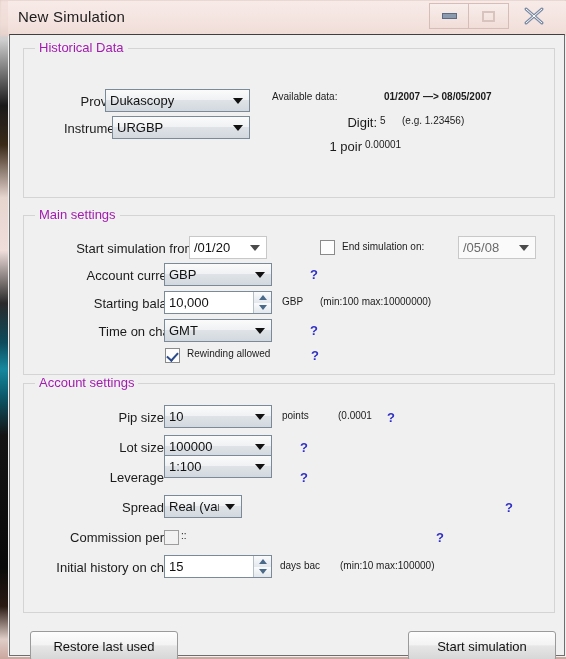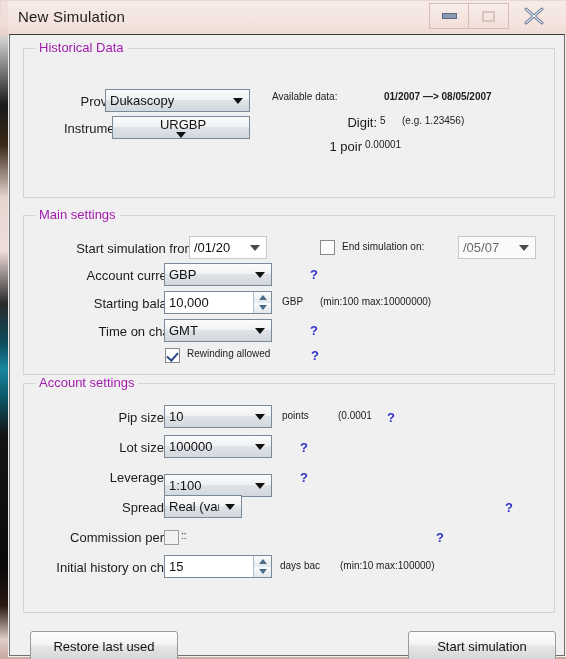--- a/index.html
+++ b/index.html
@@ -183,21 +183,21 @@
     <div class="group" style="left:13px;top:13px;width:530px;height:148px;">
       <div class="legend">Historical Data</div>
 
       <div class="lbl-r" style="left:10px;top:45px;width:95px;">Provider</div>
       <div class="combo" style="left:81px;top:40px;width:145px;">
         <span class="ctext">Dukascopy</span>
         <span class="carrow"></span>
       </div>
 
       <div class="lbl-r" style="left:10px;top:72px;width:95px;">Instrument:</div>
-      <div class="combo" style="left:88px;top:67px;width:138px;flex-direction:column;">
+      <div class="combo" style="left:88px;top:67px;width:138px;">
         <span class="ctext">URGBP</span>
         <span class="carrow"></span>
       </div>
 
       <div class="lbl" style="left:248px;top:42px;">Available data:</div>
       <div class="lbl bold" style="left:360px;top:42px;">01/2007 —&gt; 08/05/2007</div>
 
       <div class="lbl-r" style="left:248px;top:66px;width:105px;">Digit:</div>
       <div class="lbl" style="left:356px;top:66px;">5</div>
       <div class="lbl" style="left:378px;top:66px;">(e.g. 1.23456)</div>
@@ -211,21 +211,21 @@
 
       <div class="lbl-r" style="left:10px;top:25px;width:165px;">Start simulation from:</div>
       <div class="combo flat" style="left:165px;top:20px;width:78px;">
         <span class="ctext">/01/20</span>
         <span class="carrow"></span>
       </div>
 
       <div class="cbox" style="left:296px;top:24px;"></div>
       <div class="lbl" style="left:318px;top:25px;">End simulation on:</div>
       <div class="combo flat dim" style="left:434px;top:20px;width:78px;">
-        <span class="ctext">/05/07</span>
+        <span class="ctext">/05/08</span>
         <span class="carrow"></span>
       </div>
 
       <div class="lbl-r" style="left:10px;top:52px;width:140px;">Account curren</div>
       <div class="combo" style="left:140px;top:47px;width:108px;">
         <span class="ctext">GBP</span>
         <span class="carrow"></span>
       </div>
       <div class="qm" style="left:286px;top:51px;">?</div>
 
@@ -265,21 +265,21 @@
       <div class="qm" style="left:363px;top:26px;">?</div>
 
       <div class="lbl-r" style="left:10px;top:56px;width:130px;">Lot size</div>
       <div class="combo" style="left:140px;top:51px;width:108px;">
         <span class="ctext">100000</span>
         <span class="carrow"></span>
       </div>
       <div class="qm" style="left:276px;top:56px;">?</div>
 
       <div class="lbl-r" style="left:10px;top:86px;width:130px;">Leverage</div>
-      <div class="combo" style="left:140px;top:90px;width:108px;">
+      <div class="combo" style="left:140px;top:71px;width:108px;">
         <span class="ctext">1:100</span>
         <span class="carrow"></span>
       </div>
       <div class="qm" style="left:276px;top:86px;">?</div>
 
       <div class="lbl-r" style="left:10px;top:116px;width:130px;">Spread</div>
       <div class="combo" style="left:140px;top:111px;width:78px;">
         <span class="ctext">Real (variabl</span>
         <span class="carrow"></span>
       </div>

